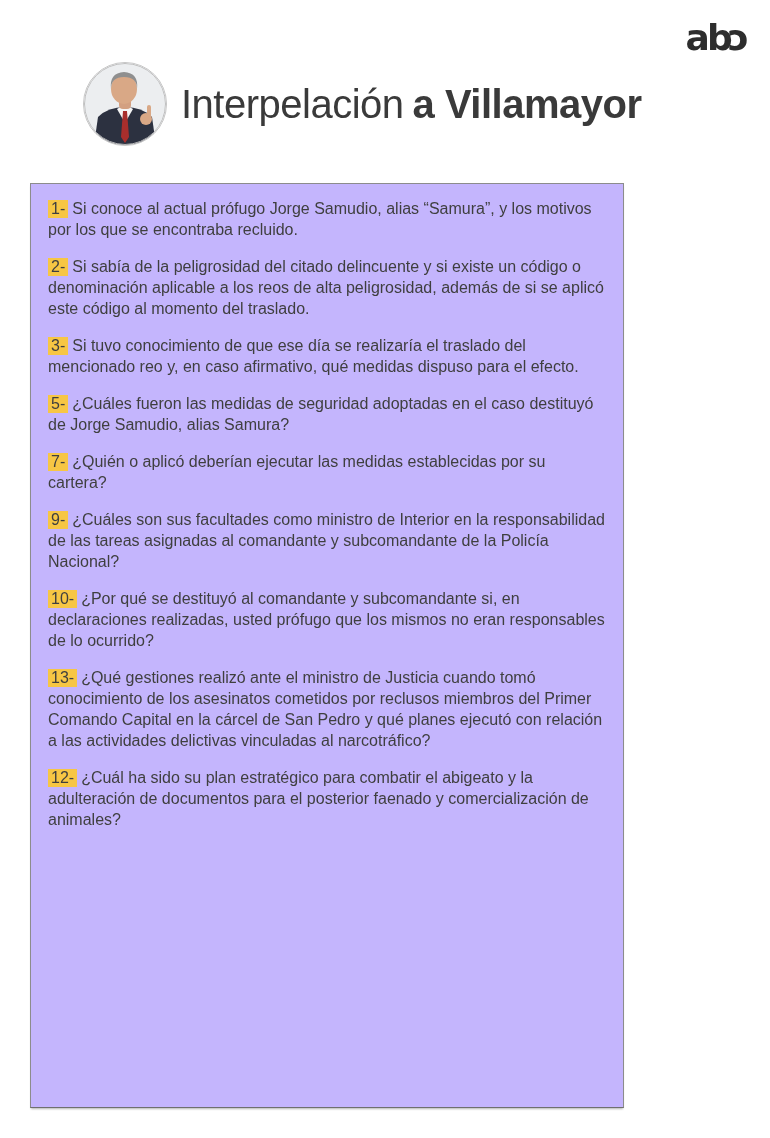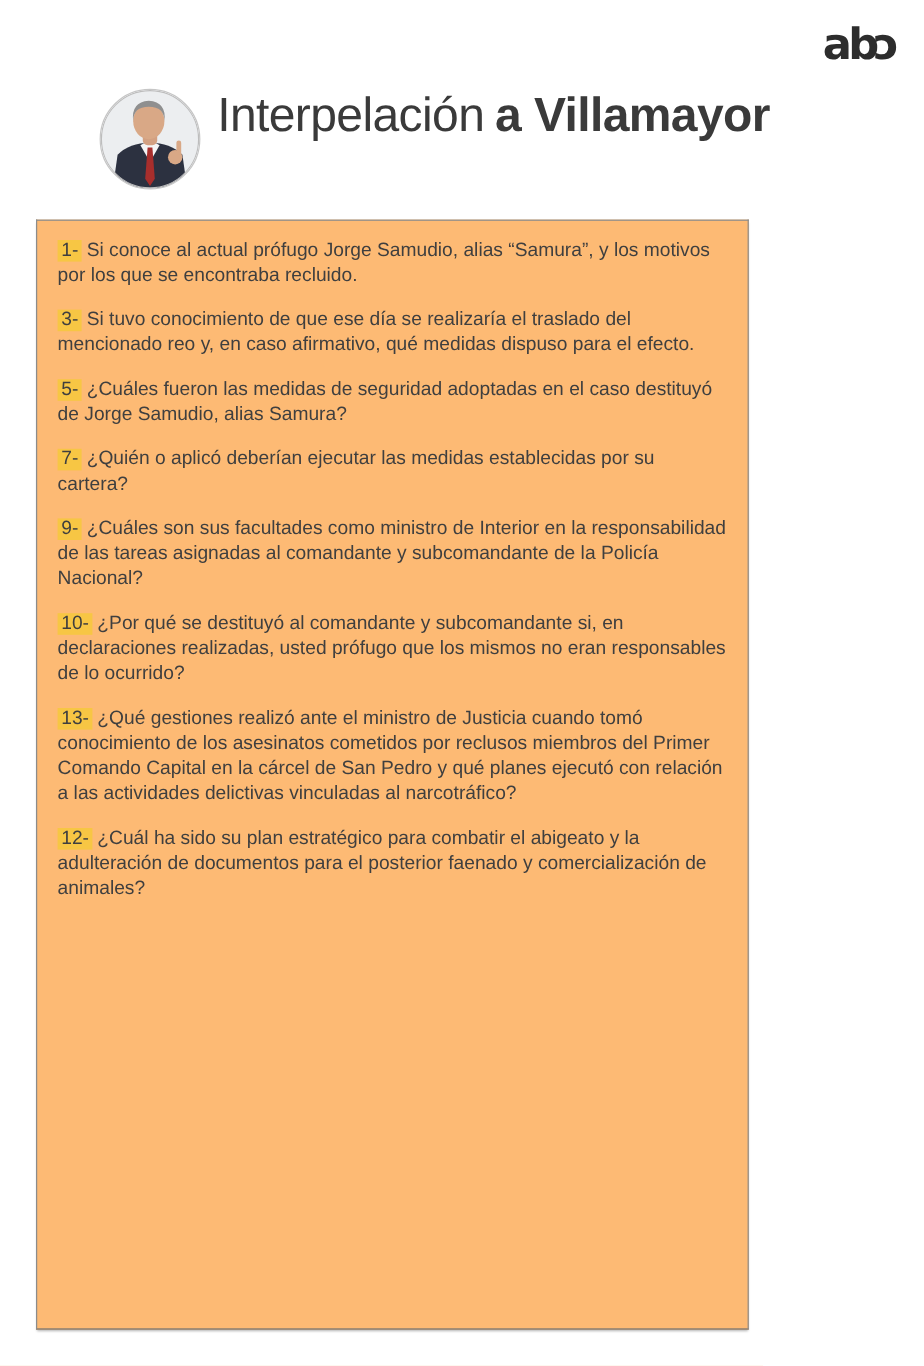--- a/index.html
+++ b/index.html
@@ -31,22 +31,23 @@
   }
   .logo .flip {
     display: inline-block;
     transform: scaleX(-1);
   }
 
   
   .header {
     position: absolute;
     left: 83px;
-    top: 74px;
+    top: 62px;
     display: flex;
+    align-items: center;
     gap: 14px;
   }
   .avatar {
     width: 82px;
     height: 82px;
     border-radius: 50%;
     overflow: hidden;
     border: 1px solid #c6c6c6;
     background: #f1f1f3;
     flex: 0 0 auto;
@@ -65,21 +66,21 @@
   }
 
   
   .qbox {
     position: absolute;
     left: 30px;
     top: 183px;
     width: 594px;
     height: 925px;
     box-sizing: border-box;
-    background: #fdba74;
+    background: #c4b5fd;
     border: 1px solid #8c8c8c;
     border-bottom-color: #6f6f6f;
     box-shadow: 0 2px 2px -1px rgba(0,0,0,0.30);
     padding: 14px 15px 0 17px;
   }
   .question {
     margin: 0 0 16px 0;
     font-size: 16px;
     line-height: 21px;
     color: #3f3f3f;
@@ -124,20 +125,21 @@
           <rect x="63" y="42" width="4" height="12" rx="2" fill="#d9a886"></rect>
         </g>
         <circle cx="41" cy="41" r="40.5" fill="none" stroke="#bdbdbd" stroke-width="1"></circle>
       </svg>
     </div>
     <div class="title"><span>Interpelación</span><span class="bold">a Villamayor</span></div>
   </div>
 
   <div class="qbox">
     <p class="question"><span class="qnum">1-</span><span>Si conoce al actual prófugo Jorge Samudio, alias “Samura”, y los motivos por los que se encontraba recluido.</span></p>
+    <p class="question"><span class="qnum">2-</span><span>Si sabía de la peligrosidad del citado delincuente y si existe un código o denominación aplicable a los reos de alta peligrosidad, además de si se aplicó este código al momento del traslado.</span></p>
     <p class="question"><span class="qnum">3-</span><span>Si tuvo conocimiento de que ese día se realizaría el traslado del mencionado reo y, en caso afirmativo, qué medidas dispuso para el efecto.</span></p>
     <p class="question"><span class="qnum">5-</span><span>¿Cuáles fueron las medidas de seguridad adoptadas en el caso destituyó de Jorge Samudio, alias Samura?</span></p>
     <p class="question"><span class="qnum">7-</span><span>¿Quién o aplicó deberían ejecutar las medidas establecidas por su cartera?</span></p>
     <p class="question"><span class="qnum">9-</span><span>¿Cuáles son sus facultades como ministro de Interior en la responsabilidad de las tareas asignadas al comandante y subcomandante de la Policía Nacional?</span></p>
     <p class="question"><span class="qnum">10-</span><span>¿Por qué se destituyó al comandante y subcomandante si, en declaraciones realizadas, usted prófugo que los mismos no eran responsables de lo ocurrido?</span></p>
     <p class="question"><span class="qnum">13-</span><span>¿Qué gestiones realizó ante el ministro de Justicia cuando tomó conocimiento de los asesinatos cometidos por reclusos miembros del Primer Comando Capital en la cárcel de San Pedro y qué planes ejecutó con relación a las actividades delictivas vinculadas al narcotráfico?</span></p>
     <p class="question"><span class="qnum">12-</span><span>¿Cuál ha sido su plan estratégico para combatir el abigeato y la adulteración de documentos para el posterior faenado y comercialización de animales?</span></p>
   </div>
 
 </div>

